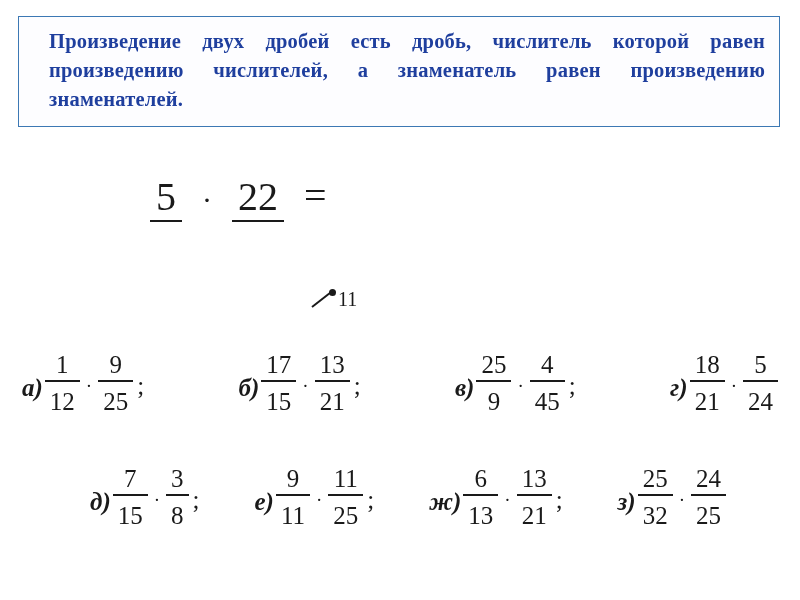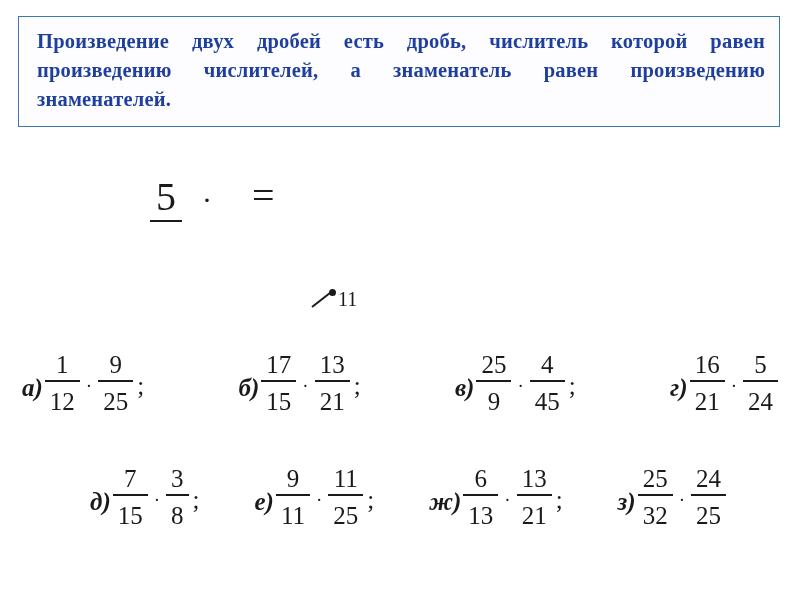--- a/index.html
+++ b/index.html
@@ -18,21 +18,21 @@
 
   
   #rule-box {
     position: absolute;
     left: 18px;
     top: 16px;
     width: 762px;
     box-sizing: border-box;
     border: 1px solid #3c78b4;
     background: #fdfdff;
-    padding: 10px 14px 12px 18px;
+    padding: 10px 14px 12px 30px;
   }
   #rule-text {
     font-family: "Liberation Serif", serif;
     font-weight: bold;
     font-style: normal;
     font-size: 20.5px;
     line-height: 1.42;
     color: #1f3f9e;
     text-align: justify;
     text-align-last: justify;
@@ -150,20 +150,21 @@
   <div id="rule-text">Произведение двух дробей есть дробь, числитель которой равен произведению числителей, а знаменатель равен произведению знаменателей.</div>
 </div>
 
 <div id="example">
   <span class="frac">
     <span class="num">5</span>
     <span class="bar"></span>
   </span>
   <span class="op dot">·</span>
   <span class="frac">
+    <span class="num">22</span>
     <span class="bar"></span>
   </span>
   <span class="eq">=</span>
 </div>
 
 <div id="annotation">
   <span class="arrow"></span>
   <span class="bullet"></span>
   <span class="label">11</span>
 </div>
@@ -214,21 +215,21 @@
       <span class="num">4</span>
       <span class="bar"></span>
       <span class="den">45</span>
     </span>
     <span class="semi">;</span>
   </div>
 
   <div class="item">
     <span class="tag">г)</span>
     <span class="frac">
-      <span class="num">16</span>
+      <span class="num">18</span>
       <span class="bar"></span>
       <span class="den">21</span>
     </span>
     <span class="op dot">·</span>
     <span class="frac">
       <span class="num">5</span>
       <span class="bar"></span>
       <span class="den">24</span>
     </span>
     <span class="semi"></span>

